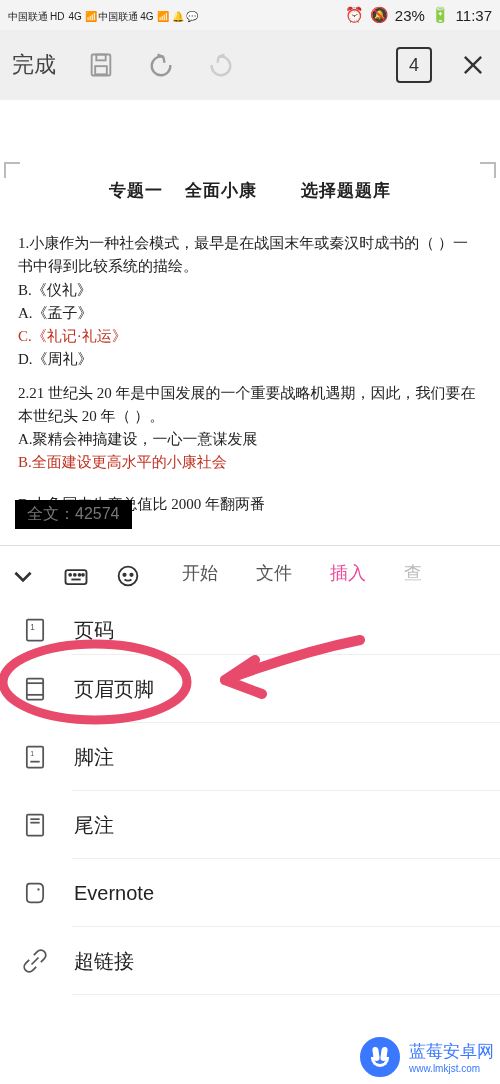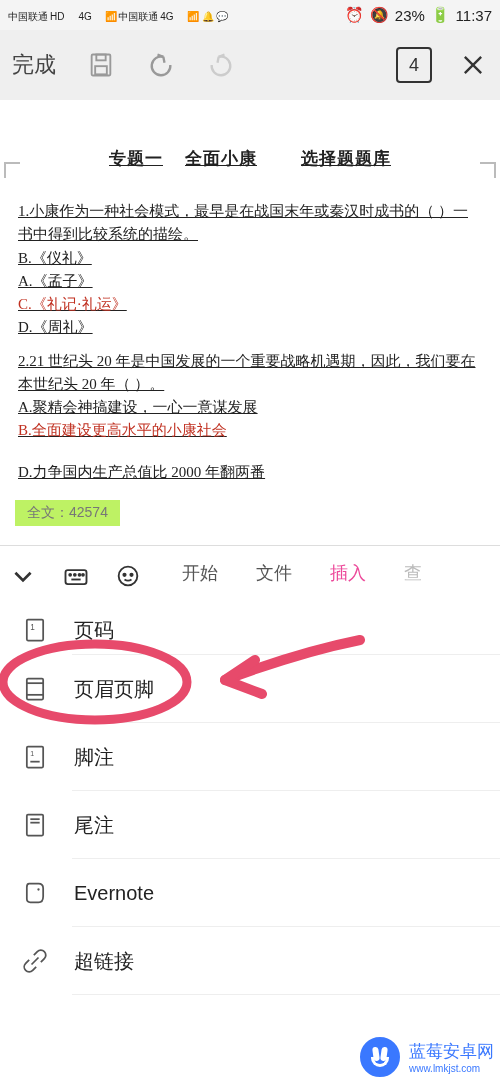--- a/index.html
+++ b/index.html
@@ -3,43 +3,43 @@
 <meta charset="utf-8">
 <style>
   * { box-sizing: border-box; margin: 0; padding: 0; }
   html, body { width: 500px; height: 1084px; font-family: "PingFang SC","Microsoft YaHei",sans-serif; background:#fff; overflow:hidden; }
 
   
   .status-bar { height: 30px; background:#f4f4f4; display:flex; align-items:center; justify-content:space-between; padding:0 8px; font-size:13px; color:#222; }
   .status-left { display:flex; line-height:11px; font-size:10px; padding-top:2px;}
   .status-left-row { display:flex; align-items:center; gap:2px; }
   .status-right { display:flex; align-items:center; gap:6px; font-size:15px; }
-  .net-lbl { font-size:10px; margin-right:12px;}
+  .net-lbl { font-size:10px; margin-right:2px;}
   
   
   .app-toolbar { height: 70px; background:#efefef; display:flex; align-items:center; justify-content:space-between; padding:0 12px; }
   .tb-left { display:flex; align-items:center; gap:30px; }
   .tb-right { display:flex; align-items:center; gap:26px; }
   .done-btn { font-size:22px; color:#444; }
   .tb-icon { width:30px; height:30px; display:flex; align-items:center; justify-content:center; color:#777; }
   .tb-icon svg { width:28px; height:28px; }
   .page-count-box { width:36px; height:36px; border:2px solid #333; border-radius:4px; display:flex; align-items:center; justify-content:center; font-size:18px; color:#333;}
 
   
   .doc-area { height: 445px; padding: 0 10px; font-size:16px; color:#222; position:relative; overflow:hidden;}
-  .doc-inner { padding: 25px 8px 0 8px; line-height:1.6; font-family:"SimSun","STSong",serif;text-decoration:underline;}
+  .doc-inner { padding: 57px 8px 0 8px; line-height:1.6; font-family:"SimSun","STSong",serif;}
   .corner { position:absolute; width:16px; height:16px; border-color:#bbb; }
   .corner-tl { top:62px; left:4px; border-top:2px solid #bbb; border-left:2px solid #bbb;}
   .corner-tr { top:62px; right:4px; border-top:2px solid #bbb; border-right:2px solid #bbb;}
   .doc-title { text-align:center; font-weight:bold; letter-spacing:1px; margin-bottom:28px; margin-top:20px; font-size:17px;}
   .doc-title .gap { display:inline-block; width:22px;}
   .q-text { font-size:15px; line-height:1.55; }
   .q-option { font-size:15px; line-height:1.55;}
   .red { color:#c03020; }
-  .word-count-pill { position:absolute; background:#bef264; color:#777; font-size:14px; padding:4px 12px; border-radius:0; left:15px; top:400px;}
+  .word-count-pill { position:absolute; background:#000000; color:#777; font-size:16px; padding:4px 12px; border-radius:0; left:15px; top:400px;}
   
   
   .sheet-tabs { height: 60px; border-top:1px solid #ddd; display:flex; align-items:center; padding:0 8px; gap:10px; background:#fff;}
   .sheet-tabs-left { display:flex; align-items:center; gap:24px; padding-right:30px;}
   .chev-down { width:30px; height:30px; display:flex; align-items:center; justify-content:center; color:#333;}
   .kb-icon, .assist-icon { width:28px; height:28px; color:#333; display:flex; align-items:center; justify-content:center;}
   .tabs-scroll { display:flex; gap:38px; flex:1; font-size:18px; color:#555; align-items:center; overflow:hidden;}
   .tab-item { position:relative; padding-bottom:6px;}
   .tab-item.active { color:#ec4899; }
   .tab-item.active::after { content:""; position:absolute; left:0; right:0; bottom:-6px; height:3px; background:#2b7de9;}

